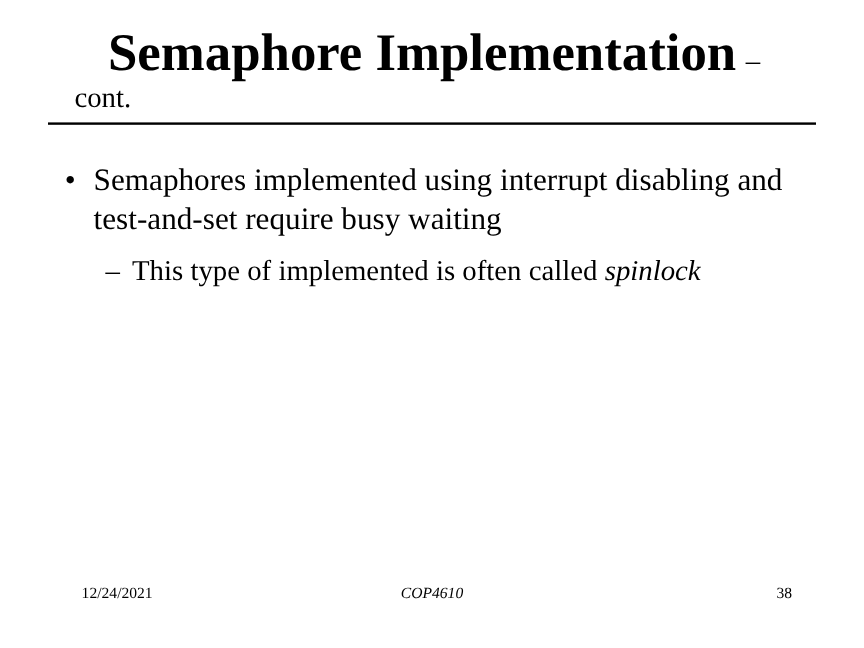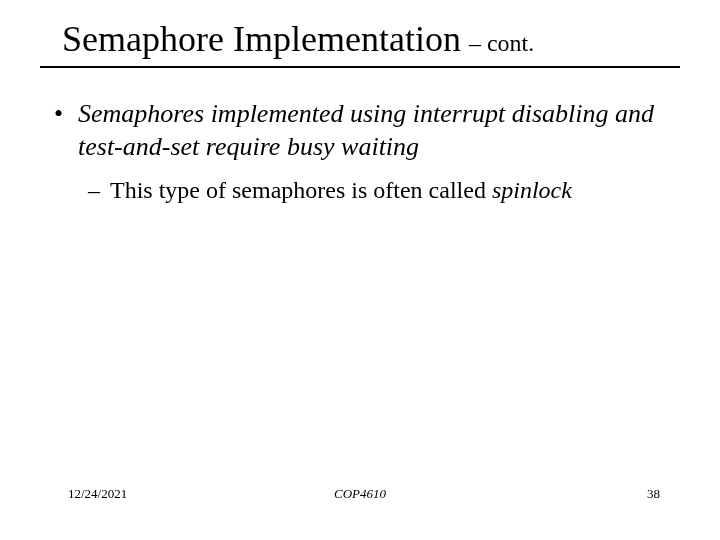--- a/index.html
+++ b/index.html
@@ -18,23 +18,24 @@
     padding: 18px 40px 0 40px;
     position: relative;
   }
   .title-wrap {
     padding-left: 22px;
     padding-bottom: 6px;
     border-bottom: 2px solid #000;
     margin-bottom: 30px;
   }
   .title {
-    font-size: 36px;
-    font-weight: normal;
+    font-size: 44px;
+    font-weight: bold;
     display: inline;
+    margin-left: 28px;
   }
   .title-suffix {
     font-size: 24px;
     font-weight: normal;
     display: inline;
     margin-left: 2px;
   }
   .content {
     padding-left: 10px;
   }
@@ -45,21 +46,20 @@
     line-height: 1.25;
     margin-bottom: 12px;
   }
   .bullet-dot {
     width: 28px;
     flex-shrink: 0;
     padding-left: 4px;
   }
   .bullet-text {
     flex: 1;
-    font-style: italic;
   }
   .sub-row {
     display: flex;
     align-items: flex-start;
     font-size: 24px;
     line-height: 1.3;
     padding-left: 38px;
   }
   .sub-dash {
     width: 22px;
@@ -100,21 +100,21 @@
   </div>
 
   <div class="content">
     <div class="bullet-row">
       <div class="bullet-dot">•</div>
       <div class="bullet-text">Semaphores implemented using interrupt disabling and test-and-set require busy waiting</div>
     </div>
     <div class="sub-row">
       <div class="sub-dash">–</div>
       <div class="sub-text">
-        <span>This type of semaphores is often called </span><span class="italic">spinlock</span>
+        <span>This type of implemented is often called </span><span class="italic">spinlock</span>
       </div>
     </div>
   </div>
 
   <div class="footer">
     <span>12/24/2021</span>
     <span class="footer-center">COP4610</span>
     <span>38</span>
   </div>
 

